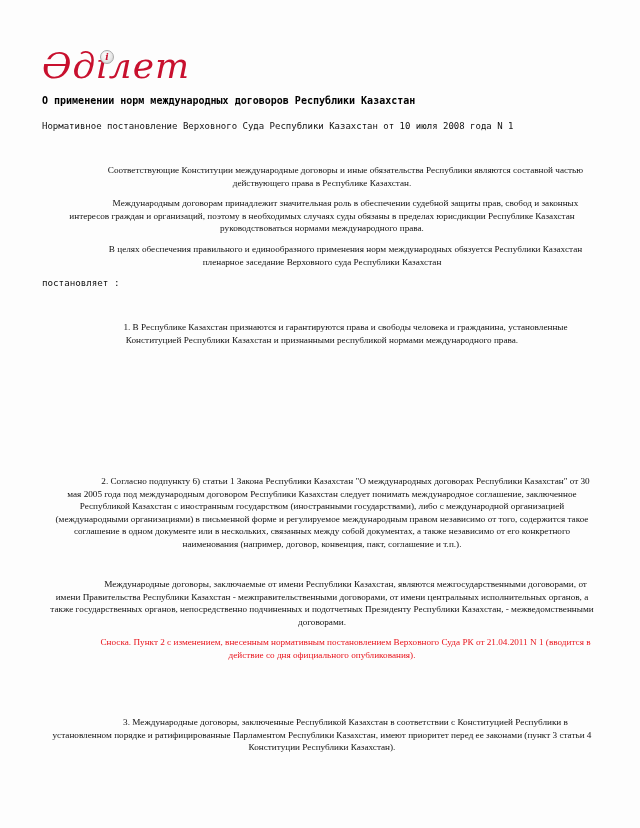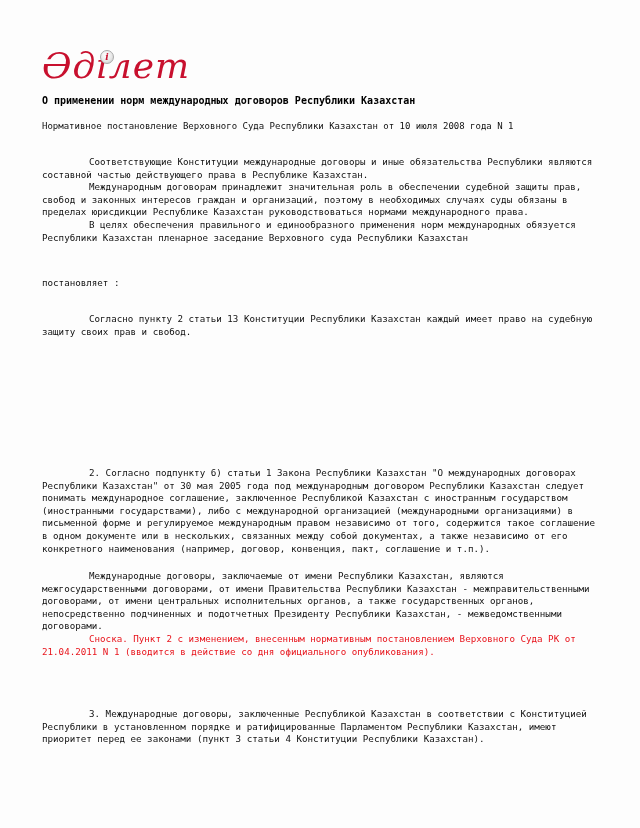--- a/index.html
+++ b/index.html
@@ -72,24 +72,25 @@
     }
     .body-text {
       position: absolute;
       left: 42px;
       width: 560px;
       font-size: 9.2px;
       line-height: 12.6px;
       color: #111;
     }
     .para {
-      margin: 0;
+      margin: 8px;
       text-indent: 47px;
-      text-align: left;
+      text-align: center;
       word-spacing: 0px;
+      font-family: Liberation Serif, serif;
     }
     .para.red {
       color: #e8141c;
     }
     .decree-word {
       position: absolute;
       left: 42px;
       top: 276px;
       font-weight: normal;
       font-size: 9.2px;
@@ -110,21 +111,21 @@
 
 <div class="body-text" style="top:156px;">
   <p class="para">Соответствующие Конституции международные договоры и иные обязательства Республики являются составной частью действующего права в Республике Казахстан.</p>
   <p class="para">Международным договорам принадлежит значительная роль в обеспечении судебной защиты прав, свобод и законных интересов граждан и организаций, поэтому в необходимых случаях суды обязаны в пределах юрисдикции Республике Казахстан руководствоваться нормами международного права.</p>
   <p class="para">В целях обеспечения правильного и единообразного применения норм международных обязуется Республики Казахстан пленарное заседание Верховного суда Республики Казахстан</p>
 </div>
 
 <div class="decree-word">постановляет :</div>
 
 <div class="body-text" style="top:313px;">
-  <p class="para">Согласно пункту 2 статьи 13 Конституции Республики Казахстан каждый имеет право на судебную защиту своих прав и свобод.</p>
+  <p class="para">1. В Республике Казахстан признаются и гарантируются права и свободы человека и гражданина, установленные Конституцией Республики Казахстан и признанными республикой нормами международного права.</p>
 </div>
 
 <div class="body-text" style="top:467px;">
   <p class="para">2. Согласно подпункту 6) статьи 1 Закона Республики Казахстан "О международных договорах Республики Казахстан" от 30 мая 2005 года под международным договором Республики Казахстан следует понимать международное соглашение, заключенное Республикой Казахстан с иностранным государством (иностранными государствами), либо с международной организацией (международными организациями) в письменной форме и регулируемое международным правом независимо от того, содержится такое соглашение в одном документе или в нескольких, связанных между собой документах, а также независимо от его конкретного наименования (например, договор, конвенция, пакт, соглашение и т.п.).</p>
 </div>
 
 <div class="body-text" style="top:570px;">
   <p class="para">Международные договоры, заключаемые от имени Республики Казахстан, являются межгосударственными договорами, от имени Правительства Республики Казахстан - межправительственными договорами, от имени центральных исполнительных органов, а также государственных органов, непосредственно подчиненных и подотчетных Президенту Республики Казахстан, - межведомственными договорами.</p>
   <p class="para red">Сноска. Пункт 2 с изменением, внесенным нормативным постановлением Верховного Суда РК от 21.04.2011 N 1 (вводится в действие со дня официального опубликования).</p>
 </div>

